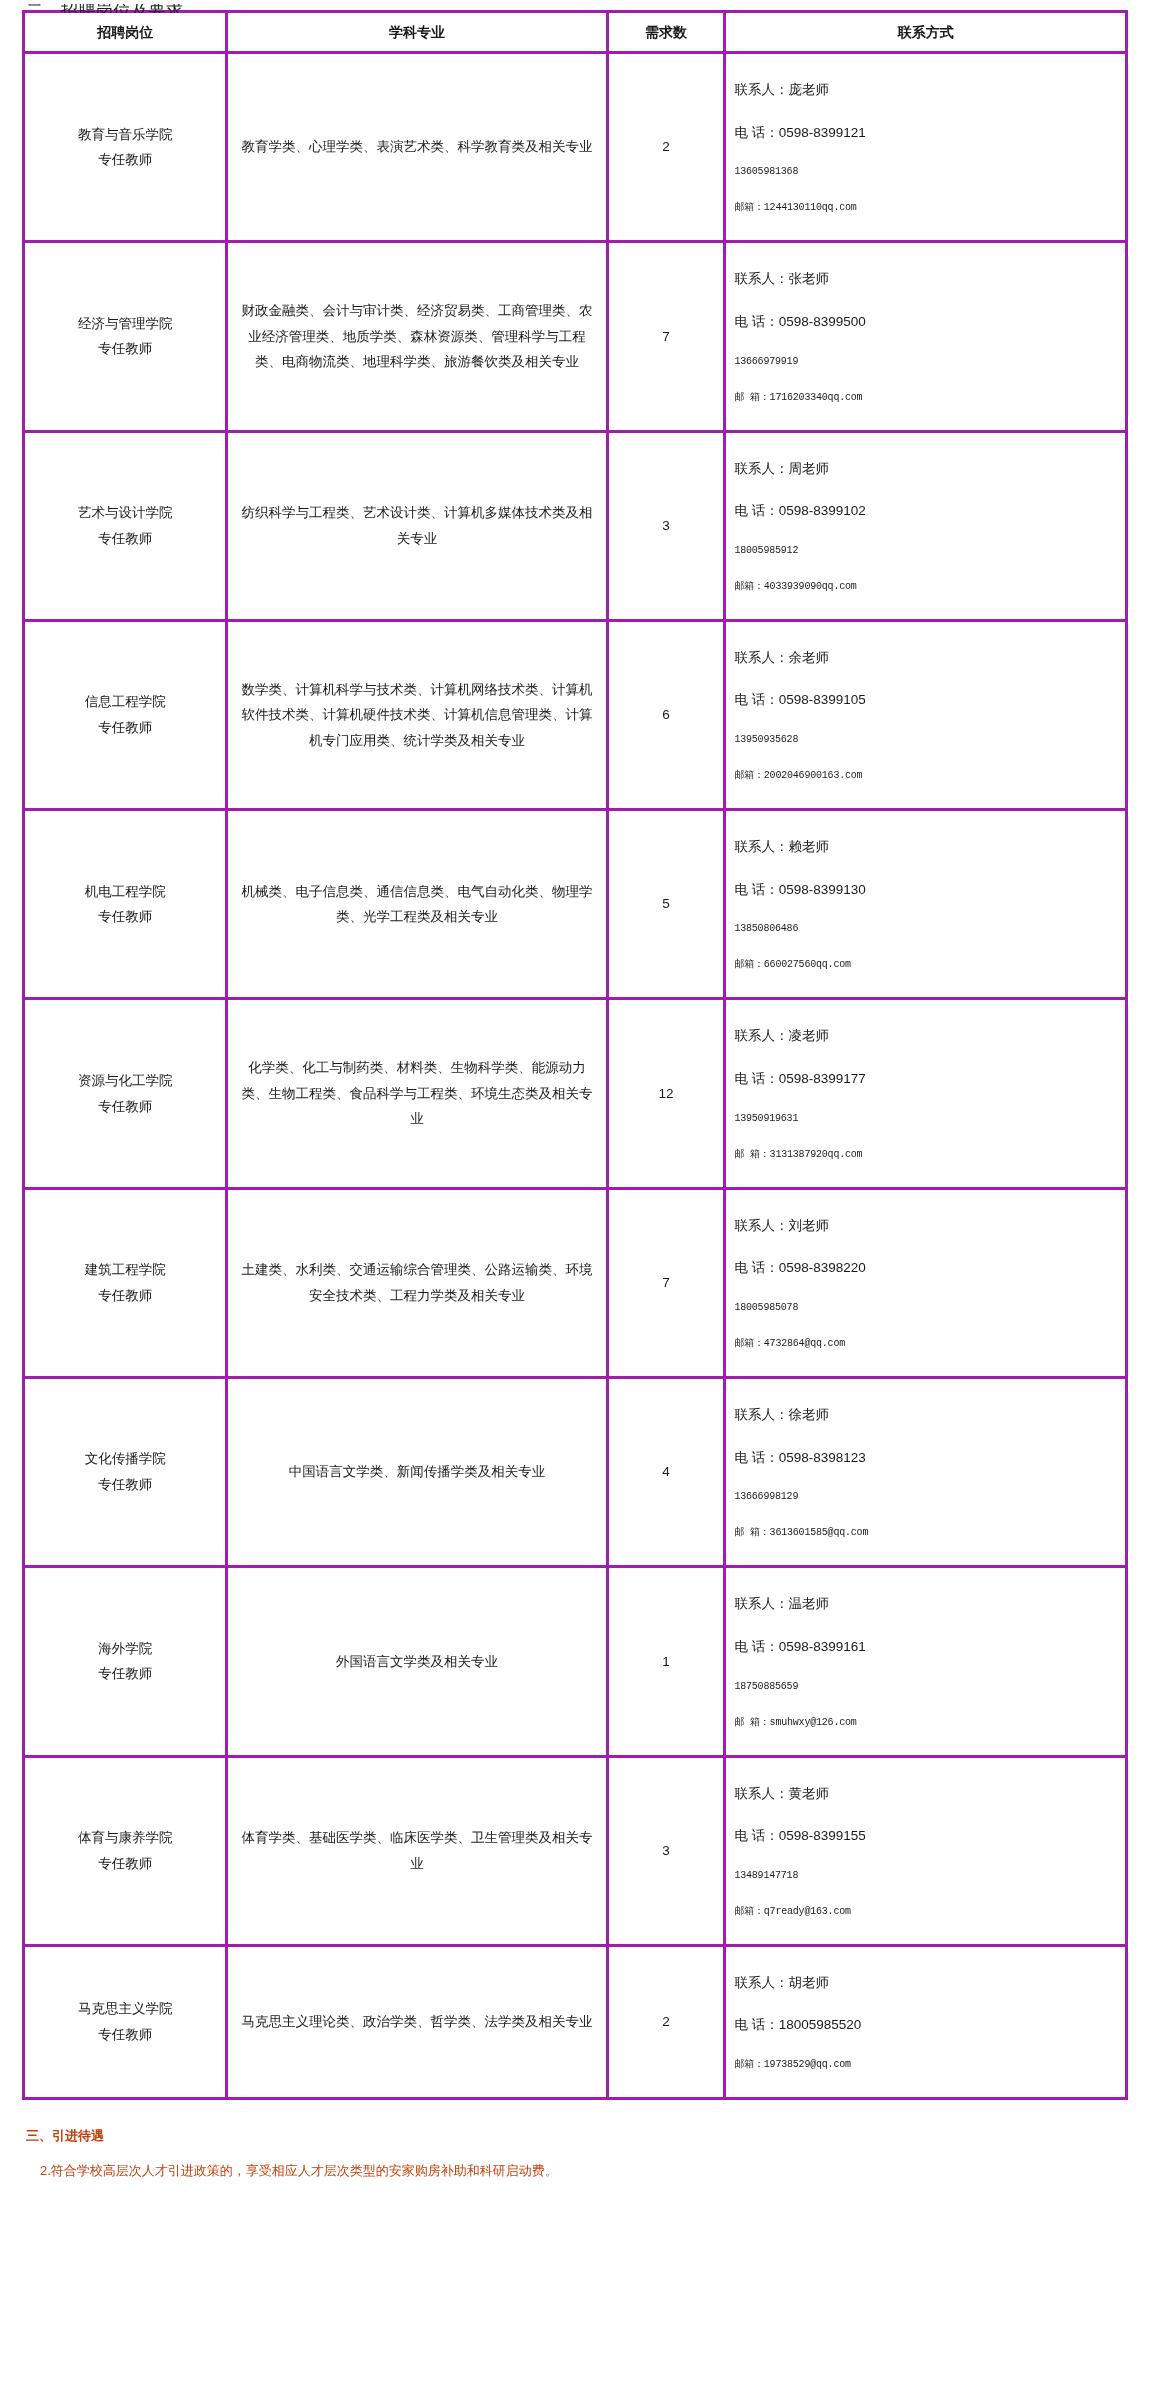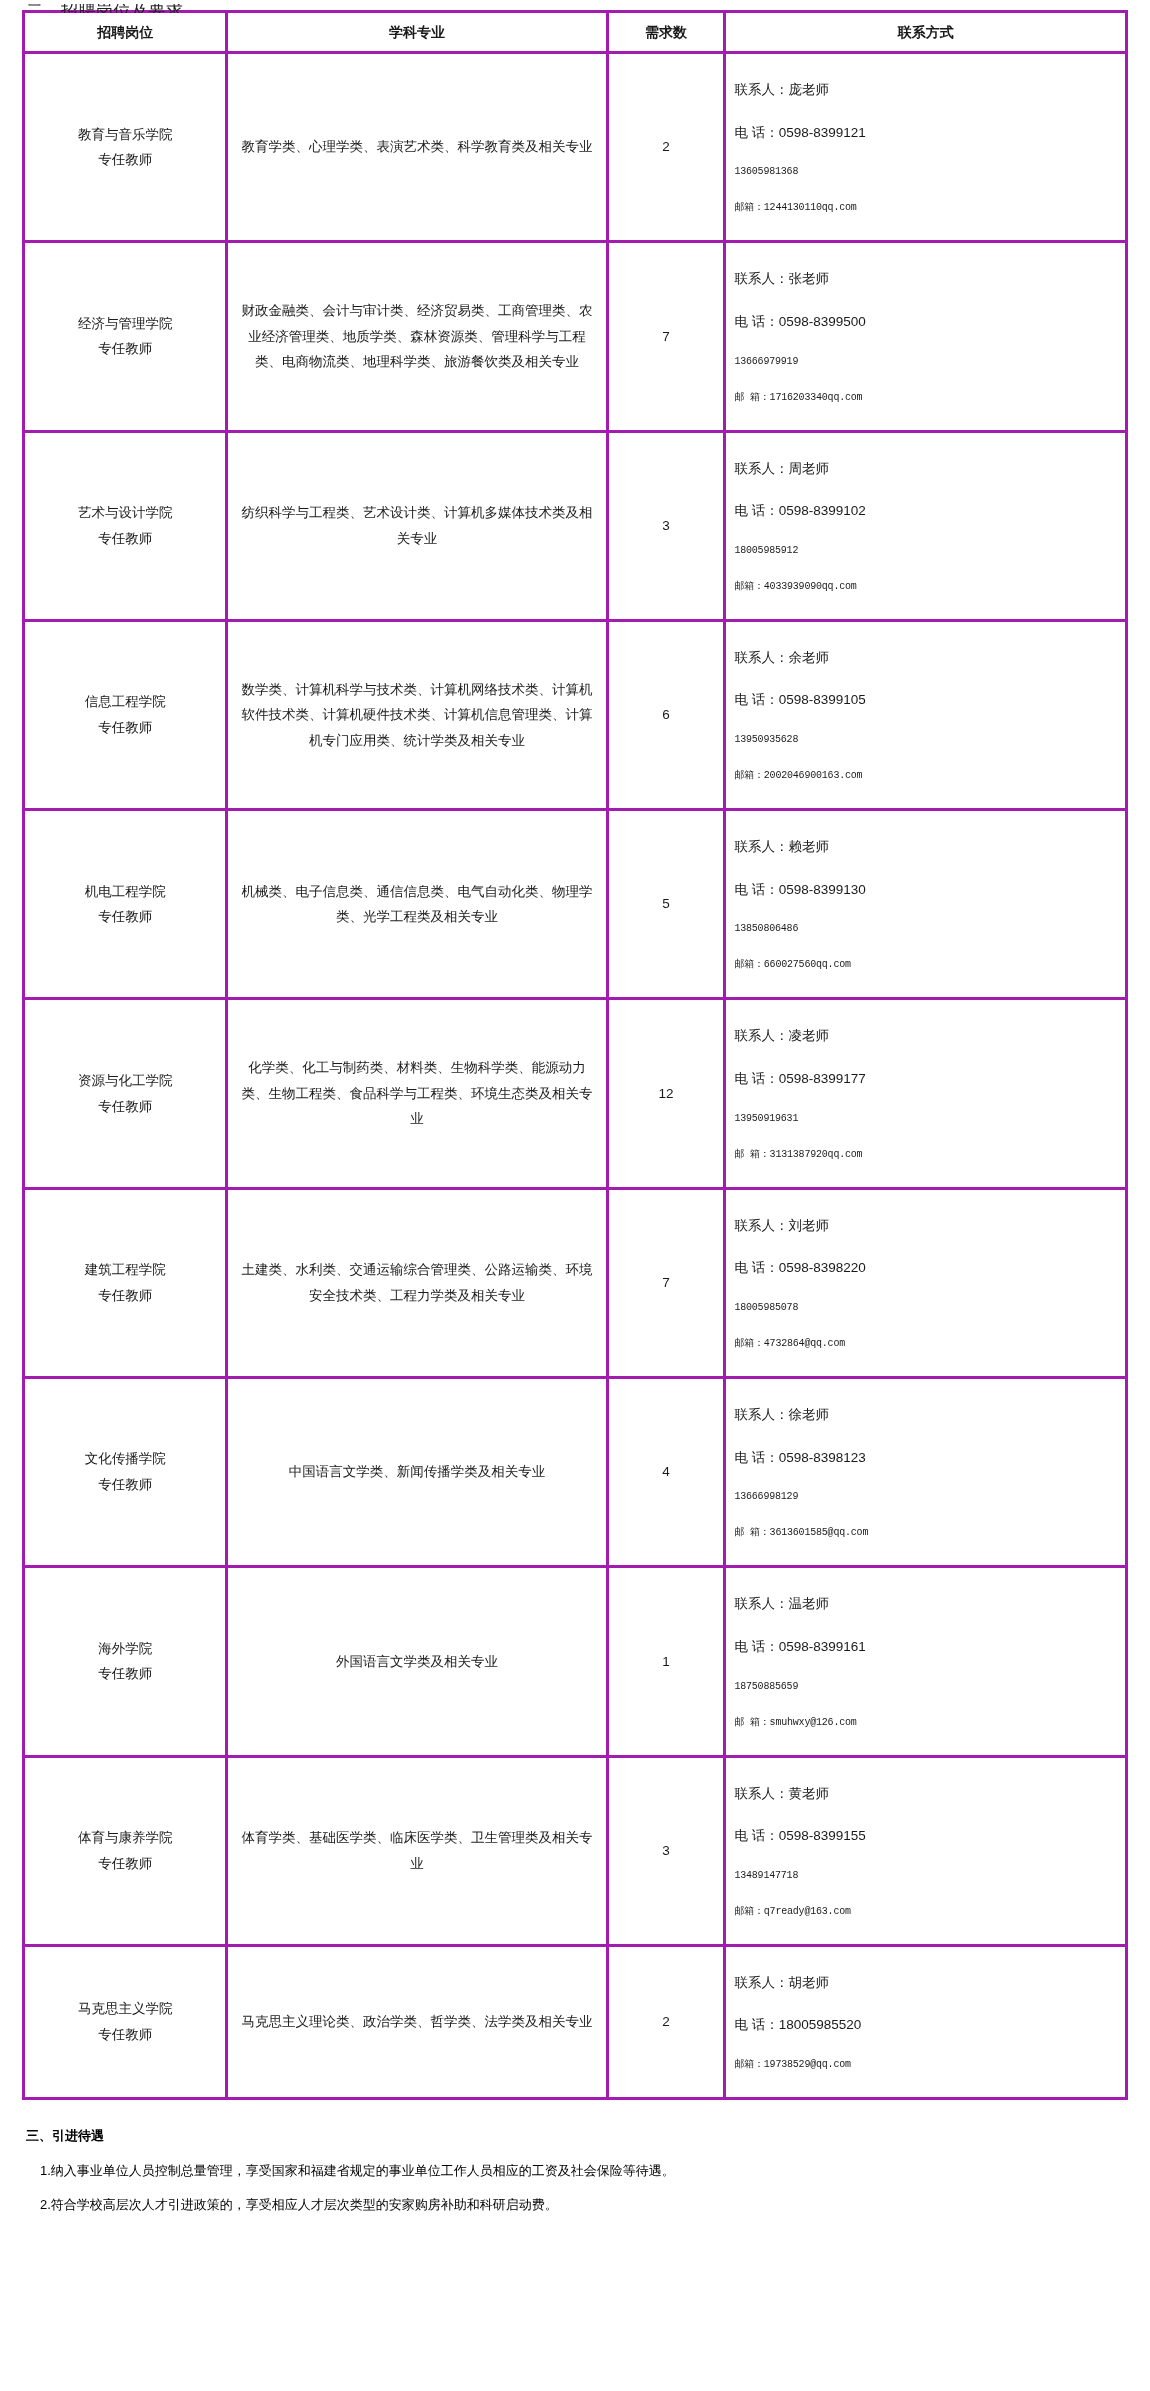--- a/index.html
+++ b/index.html
@@ -92,21 +92,21 @@
   .contact-line.mail {
     margin-top: 10px;
   }
   .notes {
     margin: 22px 0 0 0;
     padding: 0 26px;
   }
   .notes .note {
     font-size: 13px;
     line-height: 2.1;
-    color: #000000;
+    color: #c2410c;
   }
   .notes .note-title {
     font-weight: bold;
     margin-bottom: 8px;
   }
   .notes .note-item {
     margin: 6px 0 6px 14px;
   }
 </style>
 </head>
@@ -294,17 +294,16 @@
           <div class="contact-line name">联系人：胡老师</div>
           <div class="contact-line">电 话：18005985520</div>
           <div class="contact-line mono mail">邮箱：19738529@qq.com</div>
         </td>
       </tr>
     </tbody>
   </table>
 
   <div class="notes">
     <div class="note note-title">三、引进待遇</div>
-    <div class="note note-item">1.纳入事业单位人员控制总量管理，享受国家和福建省规定的事业单位工作人员相应的工资及社会保险等待遇。</div>
     <div class="note note-item">2.符合学校高层次人才引进政策的，享受相应人才层次类型的安家购房补助和科研启动费。</div>
   </div>
 
 </div>
 
 </body></html>

